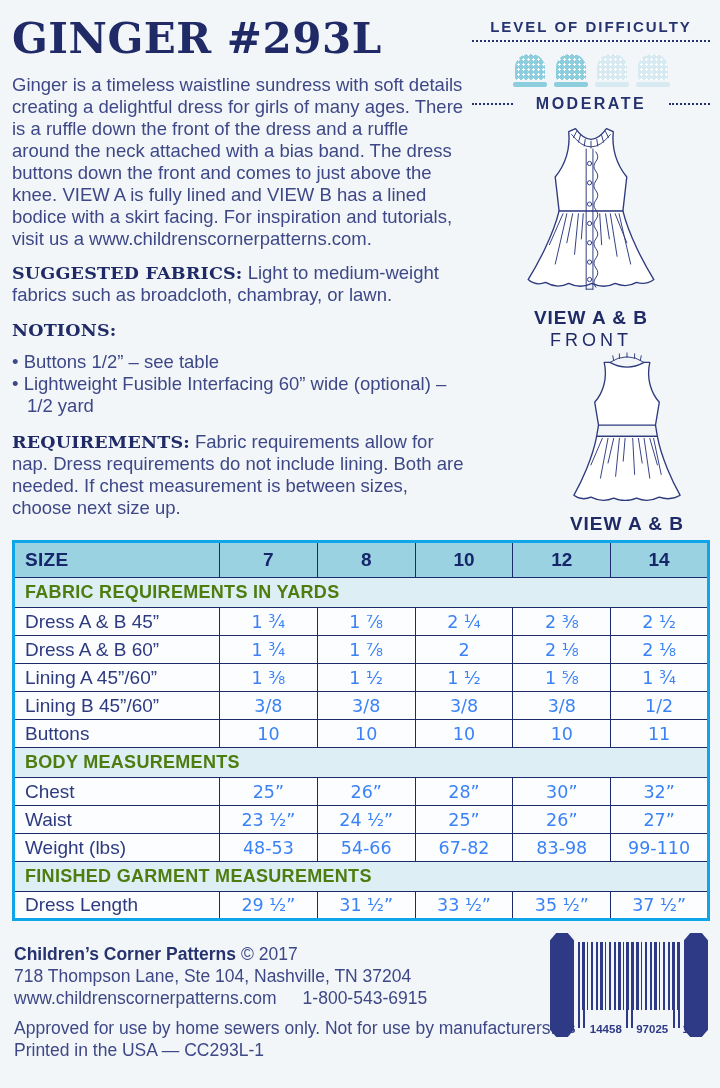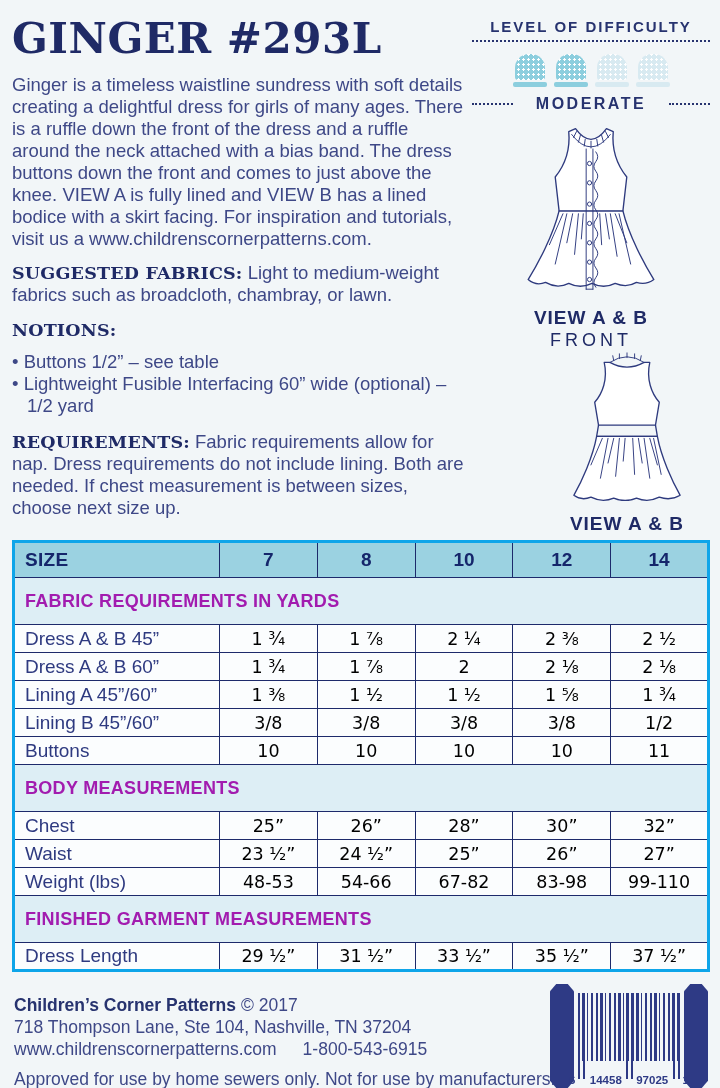--- a/index.html
+++ b/index.html
@@ -67,26 +67,26 @@
     width:698px; border-collapse:collapse; table-layout:fixed;
     border:3px solid #0ea5e9; background:#fbfdfe; margin-top:6px;
   }
   table.size-table td, table.size-table th { border:1.5px solid #1d2a6b; }
   th.size-head {
     background:#9bd2e1; text-align:left; padding:6px 10px; height:36px;
     font-size:19px; color:#15266b; letter-spacing:0.3px;
   }
   th.size-col { background:#9bd2e1; text-align:center; font-size:19px; color:#15266b; }
   td.group-header {
-    background:#ddeef5; font-weight:700; font-size:18px; color:#a21caf;
-    padding:4px 10px; height:47px; letter-spacing:0.3px;
+    background:#ddeef5; font-weight:700; font-size:18px; color:#4d7c0f;
+    padding:4px 10px; height:30px; letter-spacing:0.3px;
   }
   td.rowlabel { padding:2px 10px; height:28px; font-size:19px; color:#2e3a80; }
   td.val {
-    text-align:center; font-size:17.5px; color:#000000;
+    text-align:center; font-size:17.5px; color:#3b82f6;
     font-family:"DejaVu Sans","Liberation Sans",sans-serif;
   }
 
   
   .footer { position:relative; margin-top:22px; padding-left:2px; }
   .f-line { font-size:17.5px; line-height:22px; color:#3e4887; }
   .f-company { font-weight:700; color:#27336f; }
   .f-phone { margin-left:26px; }
   .f-legal { margin-top:8px; }
 

